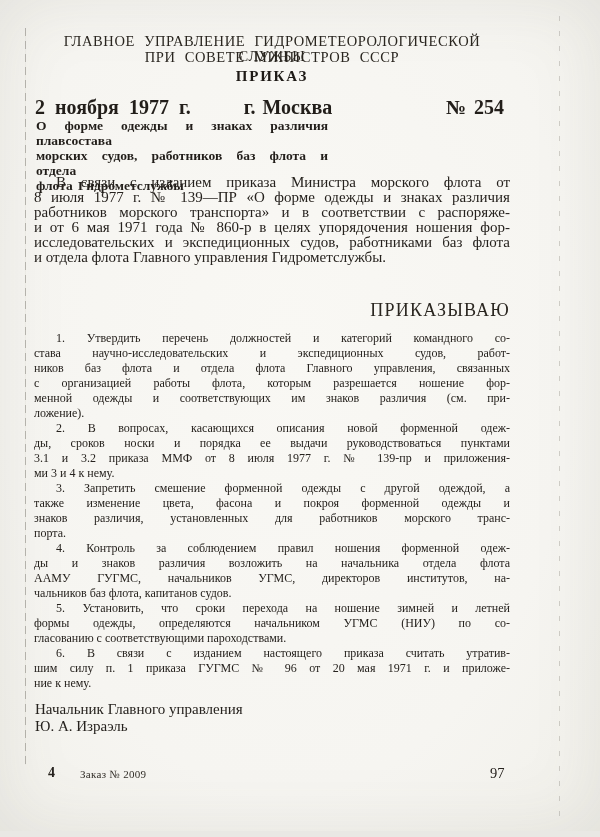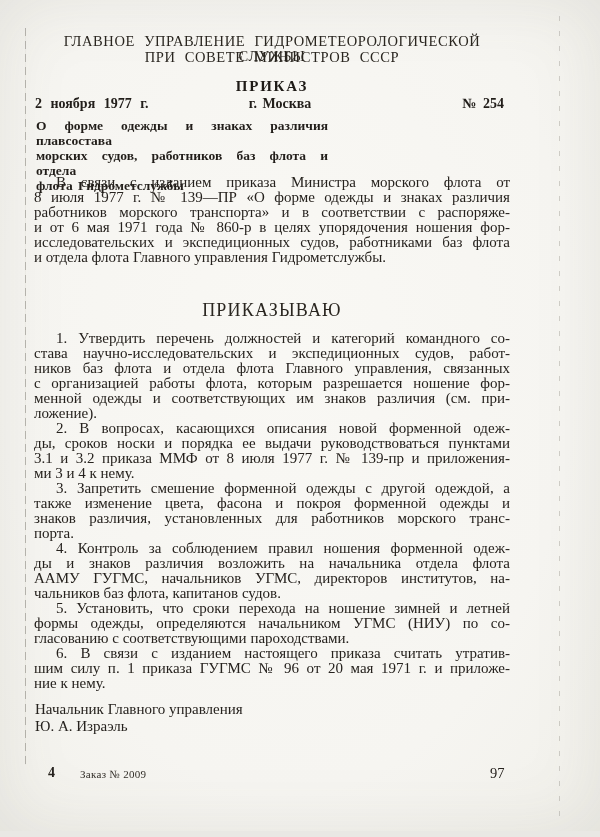--- a/index.html
+++ b/index.html
@@ -38,56 +38,56 @@
     position: absolute; left: 34px; width: 476px;
     text-align: center;
     font-size: 14.5px; line-height: 15px;
     letter-spacing: 0.6px; word-spacing: 5px;
     color: #2a2620;
   }
   .org1 { top: 34px; }
   .org2 { top: 50px; }
 
   .doctype {
-    position: absolute; left: 34px; top: 78px; width: 476px;
+    position: absolute; left: 34px; top: 68px; width: 476px;
     text-align: center;
     font-weight: bold; font-size: 15px;
     letter-spacing: 1.8px; word-spacing: 2px;
     color: #1e1a16;
   }
 
   .daterow {
     position: absolute; left: 34px; top: 96px; width: 476px; height: 16px;
-    font-weight: bold; font-size: 14px; color: #221e1a;
+    font-weight: bold; font-size: 20px; color: #221e1a;
   }
   .daterow .date  { position: absolute; left: 1px;  word-spacing: 5px; }
-  .daterow .place { position: absolute; left: 8px; width: 100%; text-align: center; word-spacing: 2px; }
+  .daterow .place { position: absolute; left: 16px; width: 100%; text-align: center; word-spacing: 2px; }
   .daterow .docnum{ position: absolute; right: 6px; word-spacing: 3px; }
 
   .subject {
     position: absolute; left: 36px; top: 118px; width: 292px;
     font-weight: bold; font-size: 13.5px; line-height: 15px;
     word-spacing: 2px; color: #221e1a;
   }
 
   .preamble {
     position: absolute; left: 34px; top: 175px; width: 476px;
     font-size: 15px; line-height: 15px;
   }
 
   .orderword {
     position: absolute; left: 34px; top: 300px; width: 476px;
-    text-align: center;
+    text-align: right;
     font-size: 18px; letter-spacing: 1.2px; word-spacing: 2px;
     color: #2a2620;
   }
 
   .items {
     position: absolute; left: 34px; top: 331px; width: 476px;
-    font-size: 15px; line-height: 15px;
+    font-size: 12px; line-height: 15px;
   }
 
   .signature {
     position: absolute; left: 35px; top: 701px;
     font-size: 15px; line-height: 16.5px;
   }
 
   .footer { position: absolute; left: 0; top: 765px; width: 600px; height: 18px; }
   .footer .fmark  { position: absolute; left: 48px;  top: 0;   font-weight: bold; font-size: 14px; }
   .footer .forder { position: absolute; left: 80px;  top: 3px; font-size: 11px; letter-spacing: 0.3px; color: #332f29; }

